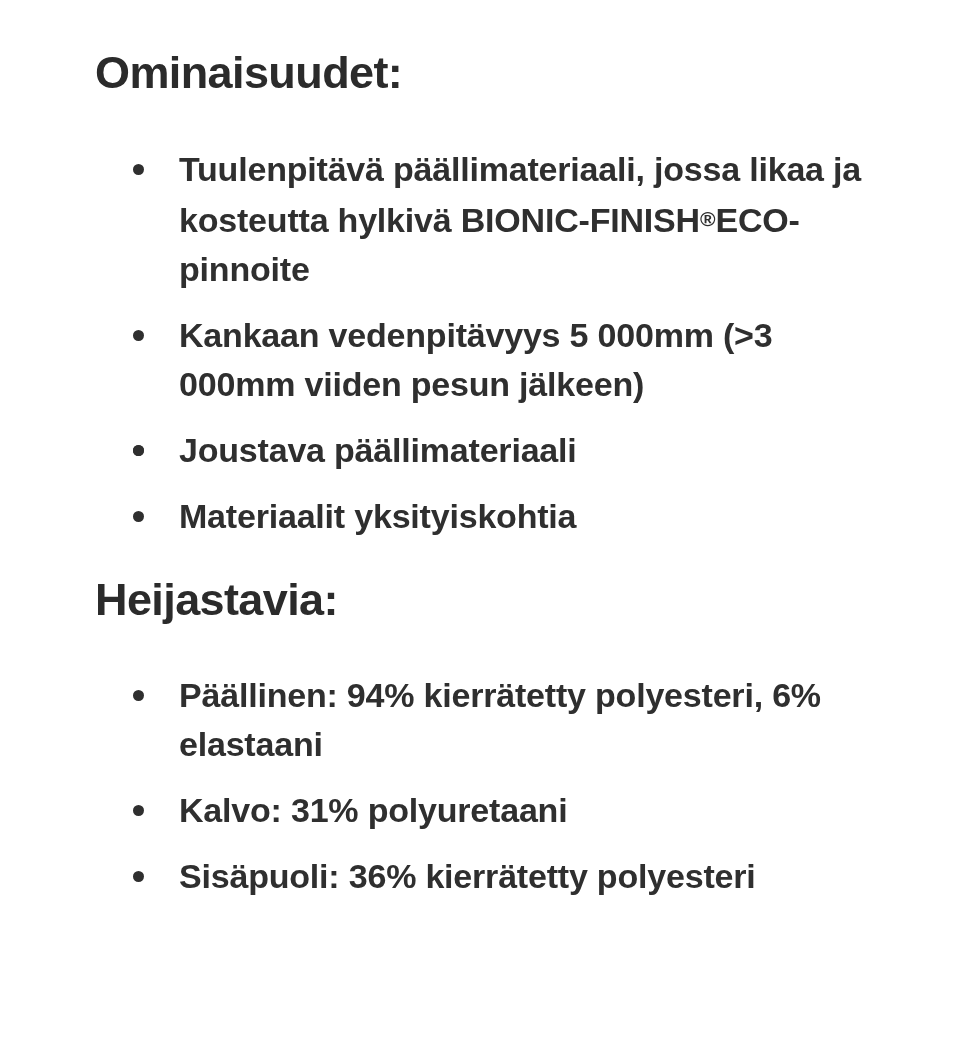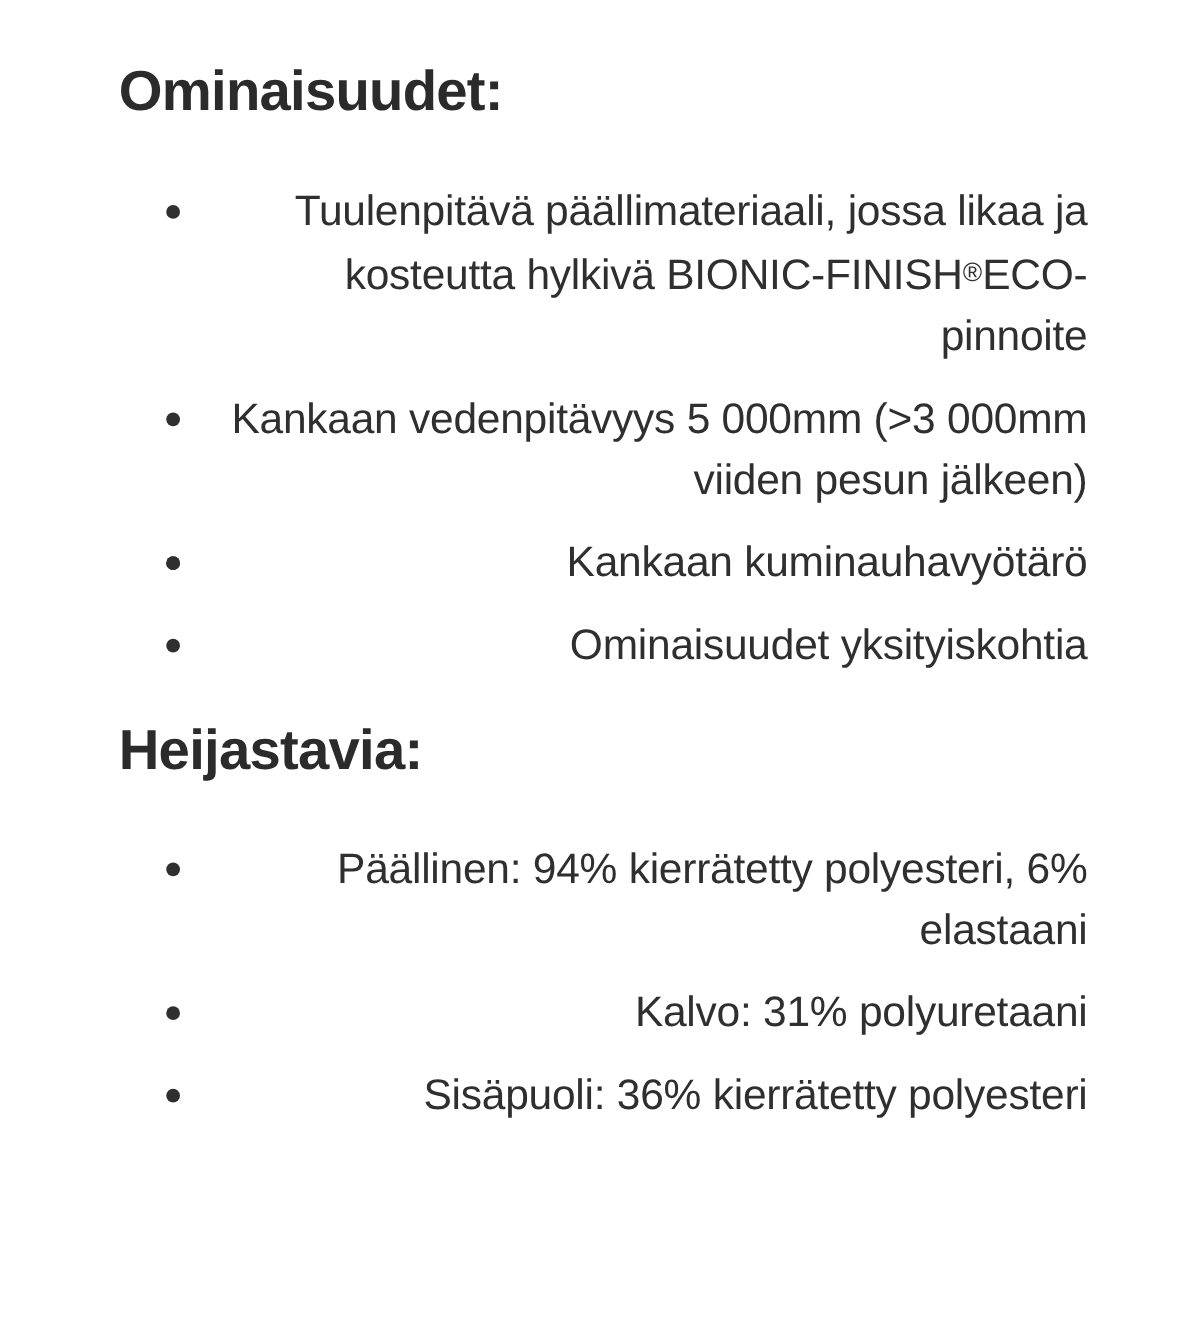--- a/index.html
+++ b/index.html
@@ -61,26 +61,25 @@
   #section-materials .bullet-list {
     padding-top: 44px;
   }
 
   .bullet-item {
     position: relative;
     margin: 0;
     padding: 0 0 0 179px;
     font-size: 34px;
     line-height: 49px;
-    font-weight: 400;
+    font-weight: 700;
     letter-spacing: -0.2px;
     color: #2f2f2f;
     max-width: 870px;
     box-sizing: border-box;
-    text-align: right;
   }
 
   .bullet-item + .bullet-item {
     margin-top: 17px;
   }
 
   .bullet-marker {
     position: absolute;
     left: 133px;
     top: 19px;
@@ -119,26 +118,26 @@
         <span class="bullet-marker"></span>
         <span class="bullet-text">Kankaan vedenpitävyys 5 000mm (&gt;3 000mm viiden pesun jälkeen)</span>
       </li>
 
       <li class="bullet-item">
         <span class="bullet-marker"></span>
       </li>
 
       <li class="bullet-item">
         <span class="bullet-marker"></span>
-        <span class="bullet-text">Kankaan kuminauhavyötärö</span>
+        <span class="bullet-text">Joustava päällimateriaali</span>
       </li>
 
       <li class="bullet-item">
         <span class="bullet-marker"></span>
-        <span class="bullet-text">Ominaisuudet yksityiskohtia</span>
+        <span class="bullet-text">Materiaalit yksityiskohtia</span>
       </li>
 
     </ul>
   </section>
 
   <section class="section" id="section-materials">
     <h2 class="section-heading">Heijastavia:</h2>
 
     <ul class="bullet-list">
 

